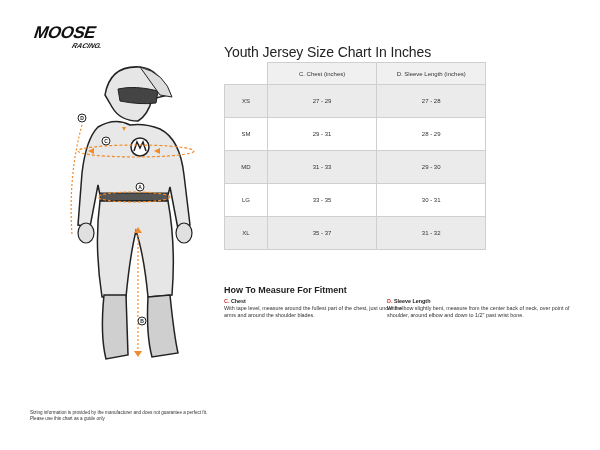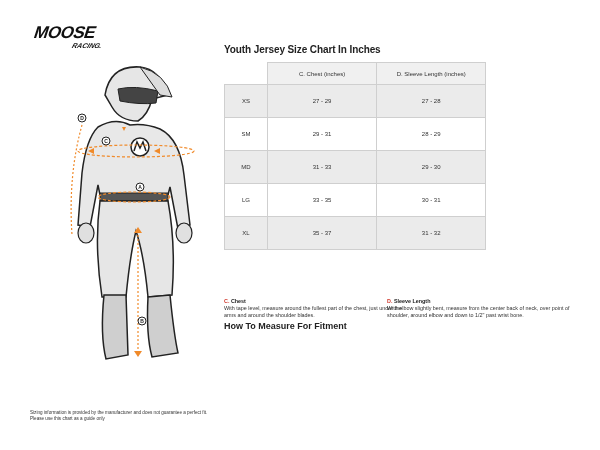--- a/index.html
+++ b/index.html
@@ -7,42 +7,42 @@
   body { position: relative; font-family: "Liberation Sans", sans-serif; color: #222; }
 
   .logo { position: absolute; left: 30px; top: 22px; width: 100px; height: 30px; }
   .logo svg { width: 100%; height: 100%; }
 
   .figure { position: absolute; left: 60px; top: 55px; width: 150px; height: 330px; }
   .figure svg { width: 100%; height: 100%; }
 
   .chart-title {
     position: absolute; left: 224px; top: 44px;
-    font-size: 10px; font-weight: bold; color: #222; letter-spacing: -0.1px;
+    font-size: 14px; font-weight: normal; color: #222; letter-spacing: -0.1px;
   }
 
   .size-table {
     position: absolute; left: 224px; top: 62px; width: 262px;
     border-collapse: collapse; font-size: 6px; color: #333;
   }
   .size-table th, .size-table td {
     border: 1px solid #cfcfcf; text-align: center; font-weight: normal;
   }
   .size-table thead th { height: 22px; background: #f0f0f0; }
   .size-table thead th.corner { background: #ffffff; border-top: none; border-left: none; }
   .size-table tbody td { height: 33px; }
   .size-table tbody tr:nth-child(odd) td { background: #ebebeb; }
   .size-table tbody tr:nth-child(even) td { background: #ffffff; }
   .size-table col.c0 { width: 43px; }
   .size-table col.c1 { width: 110px; }
   .size-table col.c2 { width: 109px; }
 
   .measure-title {
     position: absolute; left: 224px; top: 285px;
-    font-size: 9px; font-weight: bold; color: #222; margin-top: 36px;
+    font-size: 9px; font-weight: bold; color: #222;
   }
   .measure-block { position: absolute; top: 298px; width: 180px; font-size: 5.4px; line-height: 7px; color: #333; }
   .measure-block.chest { left: 224px; }
   .measure-block.sleeve { left: 387px; width: 195px; }
   .measure-block .head { font-weight: bold; color: #222; }
   .measure-block .letter { color: #d0362a; font-weight: bold; }
 
   .disclaimer { position: absolute; left: 30px; top: 410px; font-size: 4.6px; line-height: 6px; color: #333; }
 </style>
 </head>

